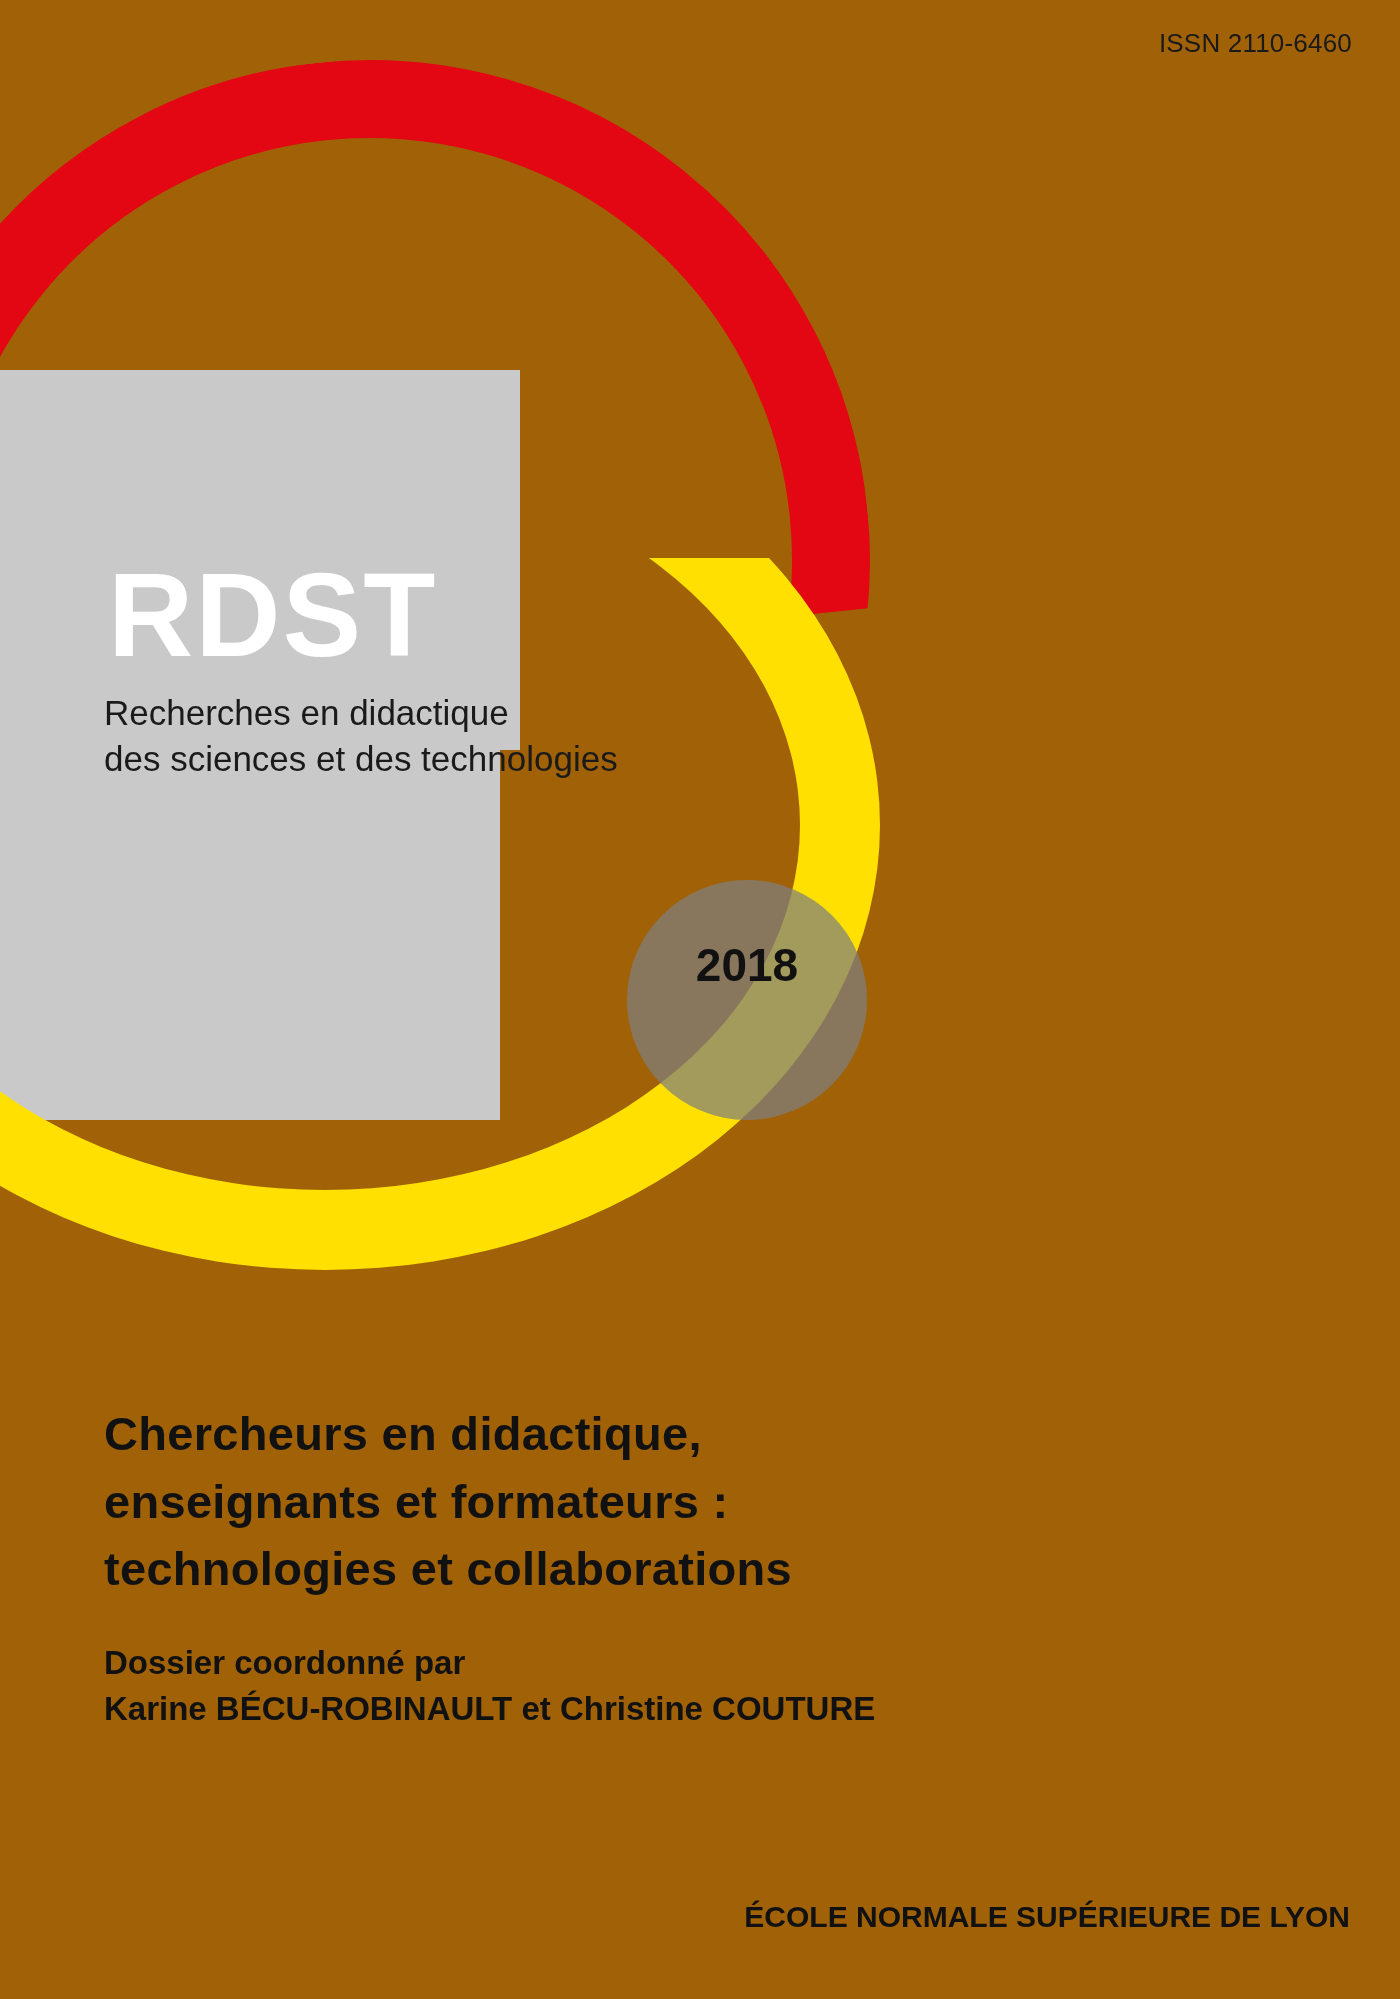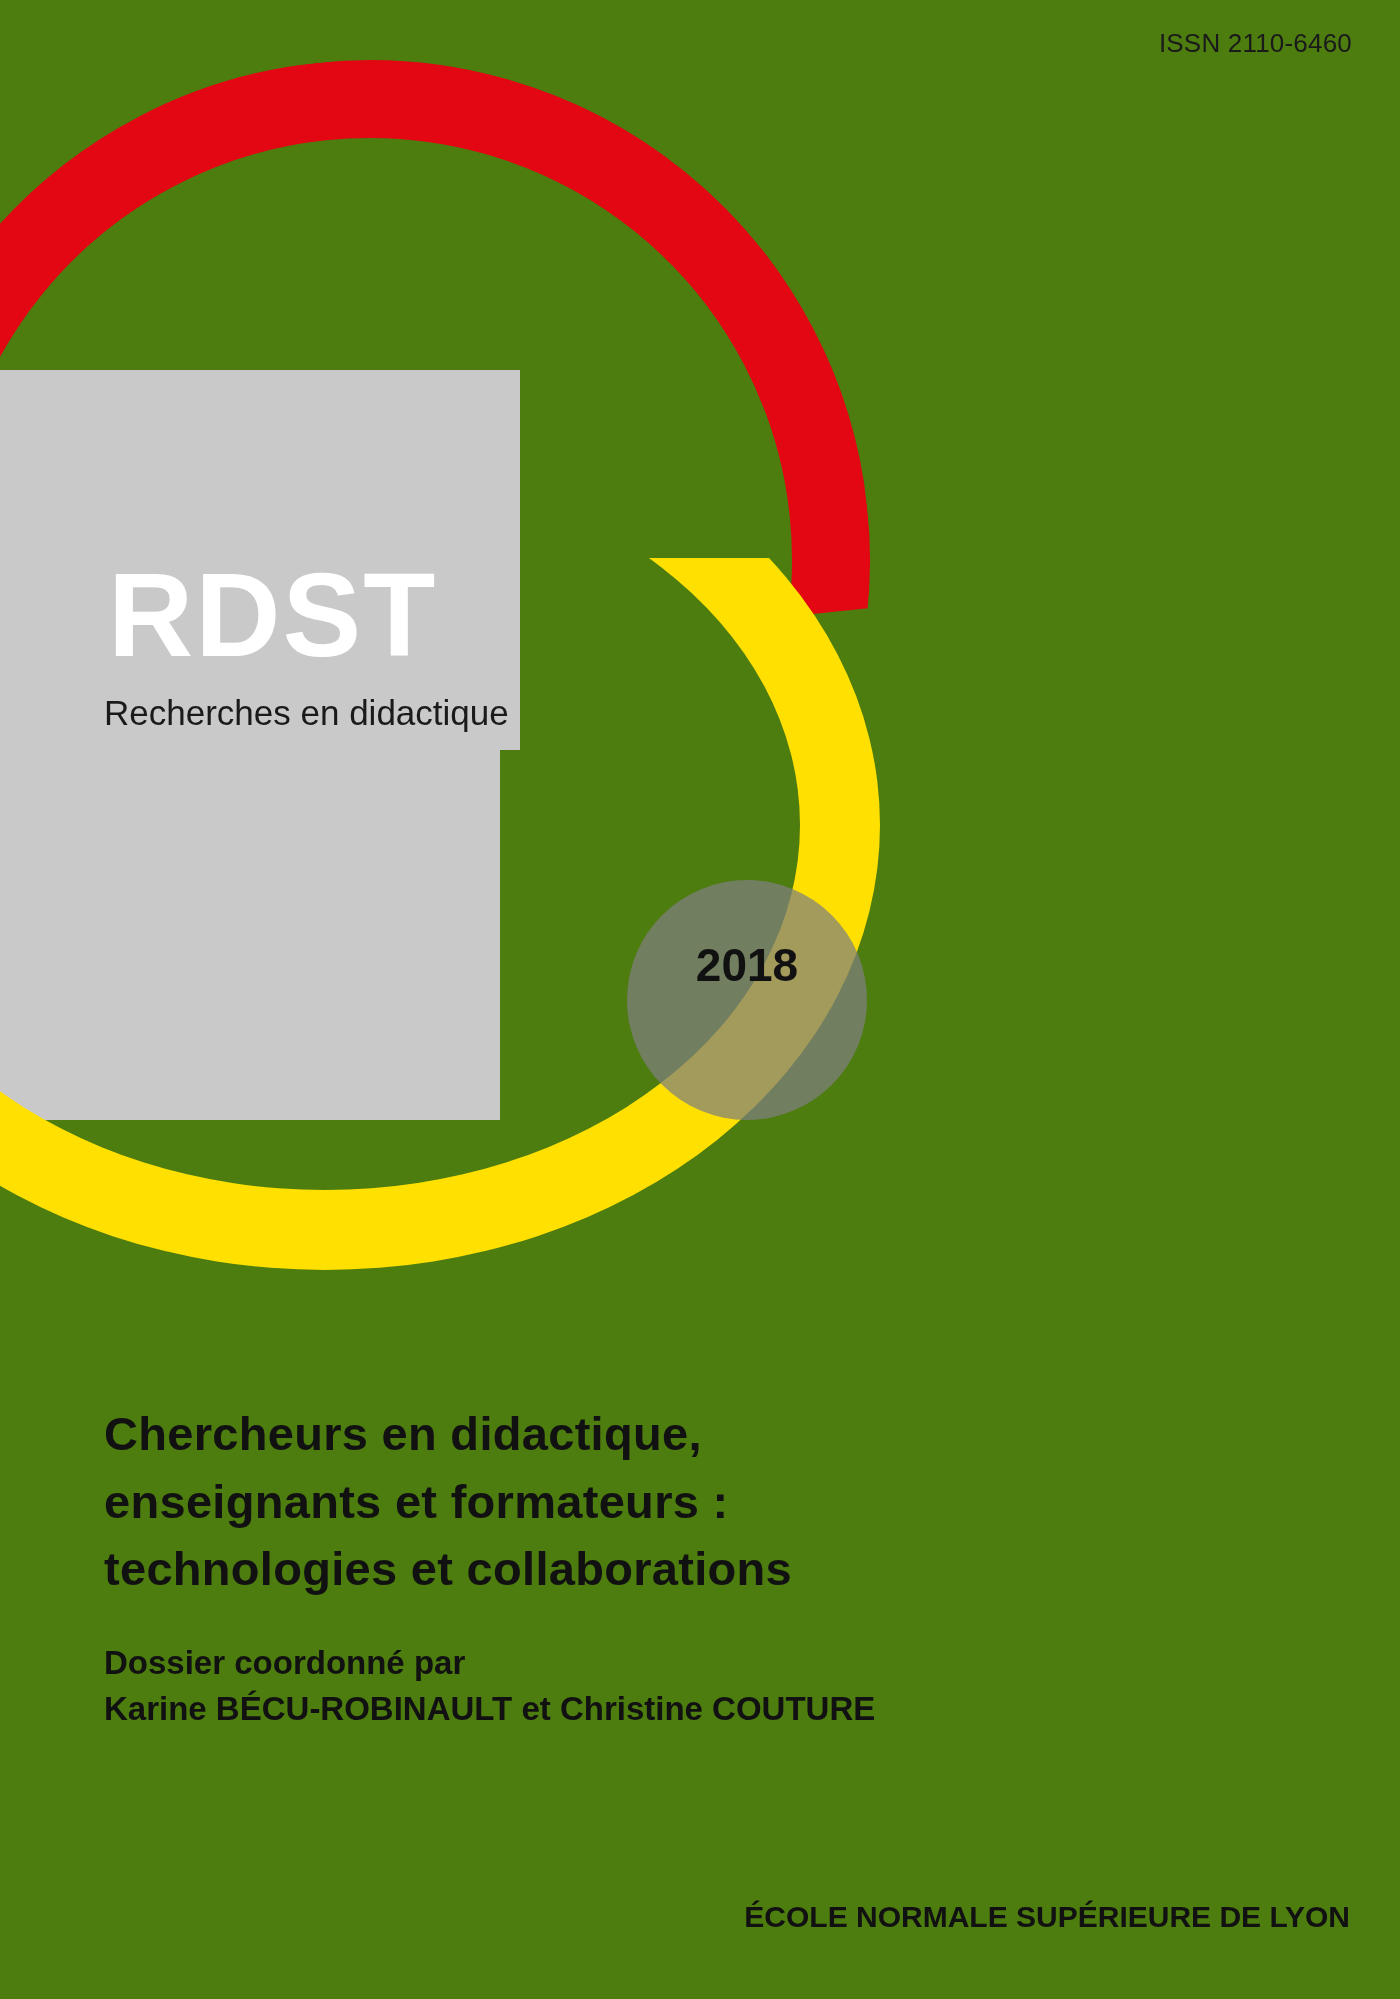--- a/index.html
+++ b/index.html
@@ -7,21 +7,21 @@
     padding: 0;
     background: #ffffff;
   }
   body {
     font-family: "Liberation Sans", sans-serif;
   }
   .cover {
     position: relative;
     width: 1400px;
     height: 1999px;
-    background: #4d7c0f;
+    background: #a16207;
     overflow: hidden;
   }
 
   
   .issn {
     position: absolute;
     top: 28px;
     right: 48px;
     font-size: 26px;
     color: #1a1a1a;
@@ -171,20 +171,21 @@
 
   <div class="issue-circle"></div>
   <div class="issue-text">
     <span>2018</span>
   </div>
 
   <div class="logo">RDST</div>
 
   <div class="subtitle">
     <span>Recherches en didactique</span>
+    <span>des sciences et des technologies</span>
   </div>
 
   <div class="title">
     <span>Chercheurs en didactique,</span>
     <span>enseignants et formateurs :</span>
     <span>technologies et collaborations</span>
   </div>
 
   <div class="coordinators">
     <span>Dossier coordonné par</span>

